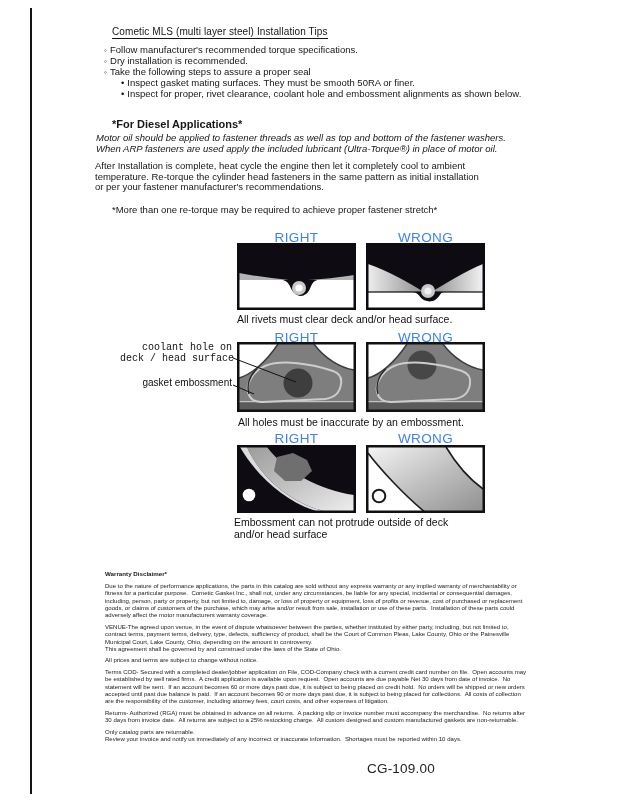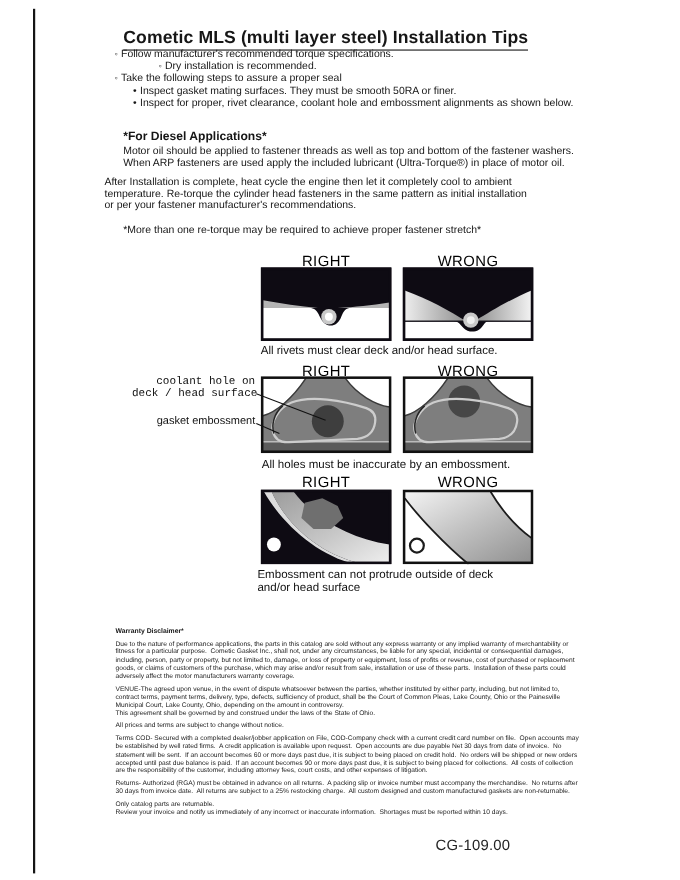--- a/index.html
+++ b/index.html
@@ -5,57 +5,57 @@
   html,body{margin:0;padding:0;}
   body{
     width:618px;height:800px;position:relative;background:#ffffff;
     font-family:"Liberation Sans","DejaVu Sans",sans-serif;color:#161616;
     overflow:hidden;
   }
   .abs{position:absolute;}
   
   .left-rule{left:30px;top:8px;width:2px;height:786px;background:#151515;}
   
-  .title{left:112px;top:26px;font-size:16px;font-weight:bold;
+  .title{left:112px;top:26px;font-size:10px;font-weight:normal;
     border-bottom:1.6px solid #141414;padding-bottom:1px;white-space:nowrap;letter-spacing:.1px;}
   
   .brow,.srow{white-space:nowrap;font-size:9.5px;line-height:11px;}
   .brow::before{content:"\25E6";margin-right:3px;font-size:8.5px;position:relative;top:-.5px;}
   .srow::before{content:"\2022";margin-right:3px;}
   
   .h2{font-size:11px;font-weight:bold;white-space:nowrap;}
   .para{font-size:9.5px;line-height:10.7px;white-space:pre;}
   
-  .dg-head{font-size:13.5px;letter-spacing:.4px;color:#000000;width:119px;text-align:center;white-space:nowrap;}
+  .dg-head{font-size:13.5px;letter-spacing:.4px;color:#3b82f6;width:119px;text-align:center;white-space:nowrap;}
   .caption{font-size:10.5px;line-height:12px;color:#111;white-space:pre;}
   .panel{width:119px;}
   .panel svg{display:block;width:119px;}
   .note-label{font-size:10px;line-height:10.8px;text-align:right;width:112px;color:#111;white-space:pre;}
   .leader{overflow:visible;z-index:5;}
   
   .disc{left:105px;top:570px;width:460px;}
   .disc .dh{font-size:6.2px;font-weight:bold;margin:0 0 6px 0;}
   .disc p{font-size:6.05px;line-height:7.35px;margin:0 0 4.2px 0;white-space:pre;color:#222;}
-  .page-code{left:396px;top:761px;font-size:13.5px;color:#232323;letter-spacing:.2px;}
+  .page-code{left:367px;top:761px;font-size:13.5px;color:#232323;letter-spacing:.2px;}
 </style>
 </head>
 <body>
 
 <div class="abs left-rule"></div>
 
 <div class="abs title">Cometic MLS (multi layer steel) Installation Tips</div>
 
 <div class="abs brow" style="left:104px;top:44px;">Follow manufacturer's recommended torque specifications.</div>
-<div class="abs brow" style="left:104px;top:55px;margin-left:40px;">Dry installation is recommended.</div>
+<div class="abs brow" style="left:104px;top:55px;">Dry installation is recommended.</div>
 <div class="abs brow" style="left:104px;top:66px;">Take the following steps to assure a proper seal</div>
 <div class="abs srow" style="left:121px;top:77px;">Inspect gasket mating surfaces.  They must be smooth 50RA or finer.</div>
 <div class="abs srow" style="left:121px;top:88px;">Inspect for proper, rivet clearance, coolant hole and embossment alignments as shown below.</div>
 
 <div class="abs h2" style="left:112px;top:118px;">*For Diesel Applications*</div>
-<div class="abs para" style="left:112px;top:133px;">Motor oil should be applied to fastener threads as well as top and bottom of the fastener washers.
+<div class="abs para" style="left:96px;top:133px;font-style:italic;">Motor oil should be applied to fastener threads as well as top and bottom of the fastener washers.
 When ARP fasteners are used apply the included lubricant (Ultra-Torque®) in place of motor oil.</div>
 <div class="abs para" style="left:95px;top:161px;">After Installation is complete, heat cycle the engine then let it completely cool to ambient
 temperature. Re-torque the cylinder head fasteners in the same pattern as initial installation
 or per your fastener manufacturer's recommendations.</div>
 <div class="abs para" style="left:112px;top:205px;">*More than one re-torque may be required to achieve proper fastener stretch*</div>
 
 <div class="abs dg-head" style="left:237px;top:230px;">RIGHT</div>
 <div class="abs dg-head" style="left:366px;top:230px;">WRONG</div>
 
 <div class="abs panel" style="left:237px;top:243px;">

